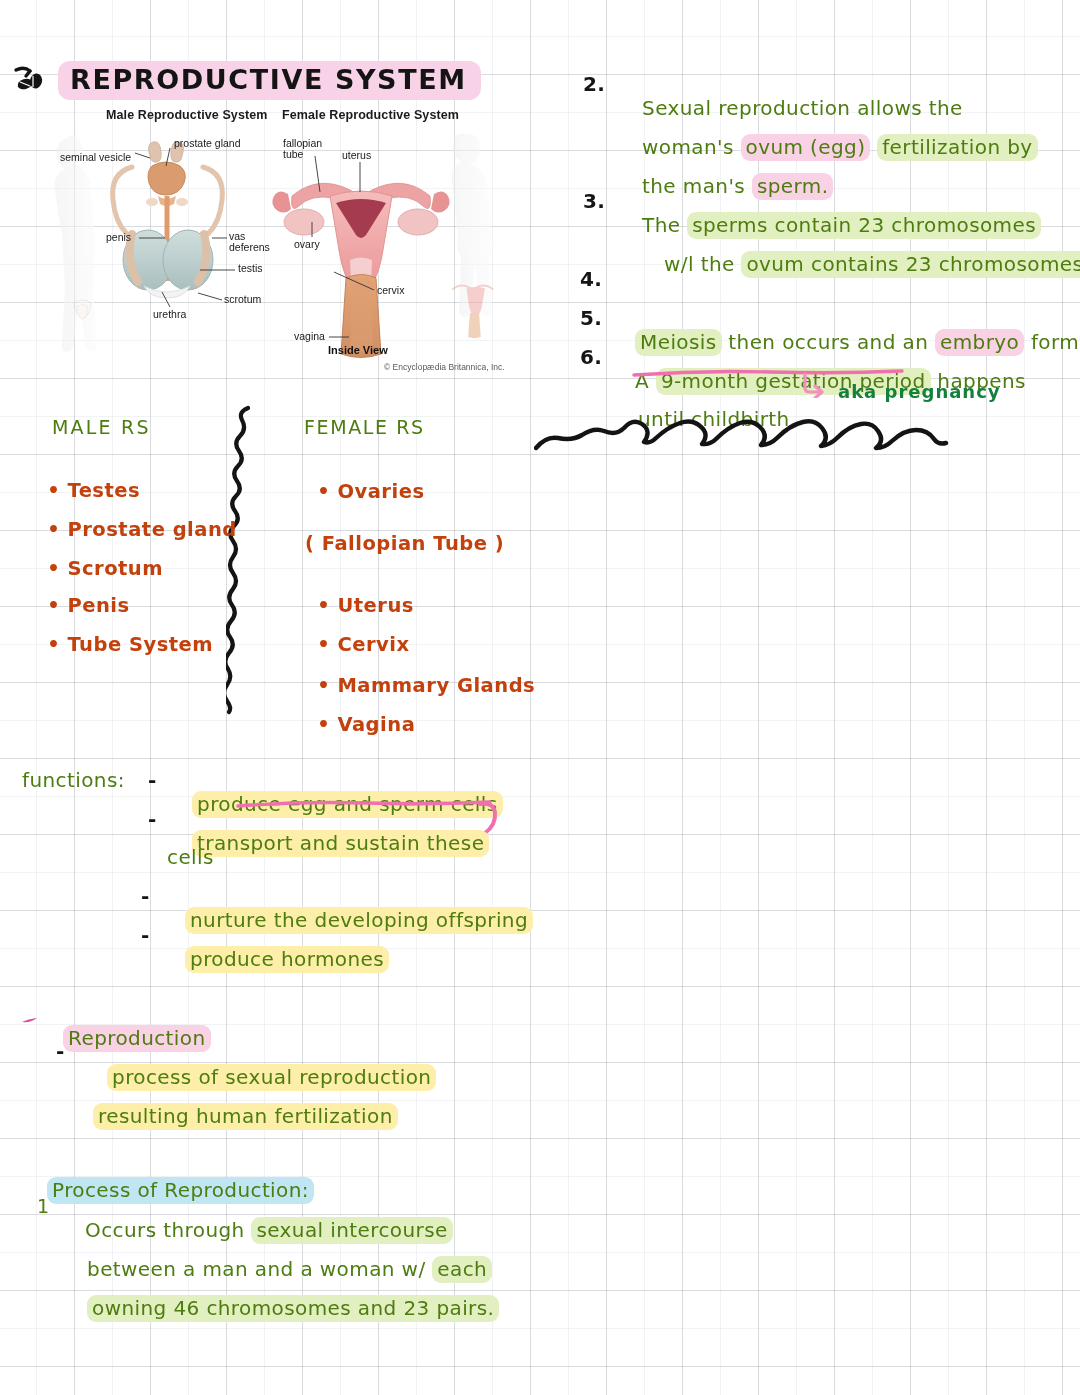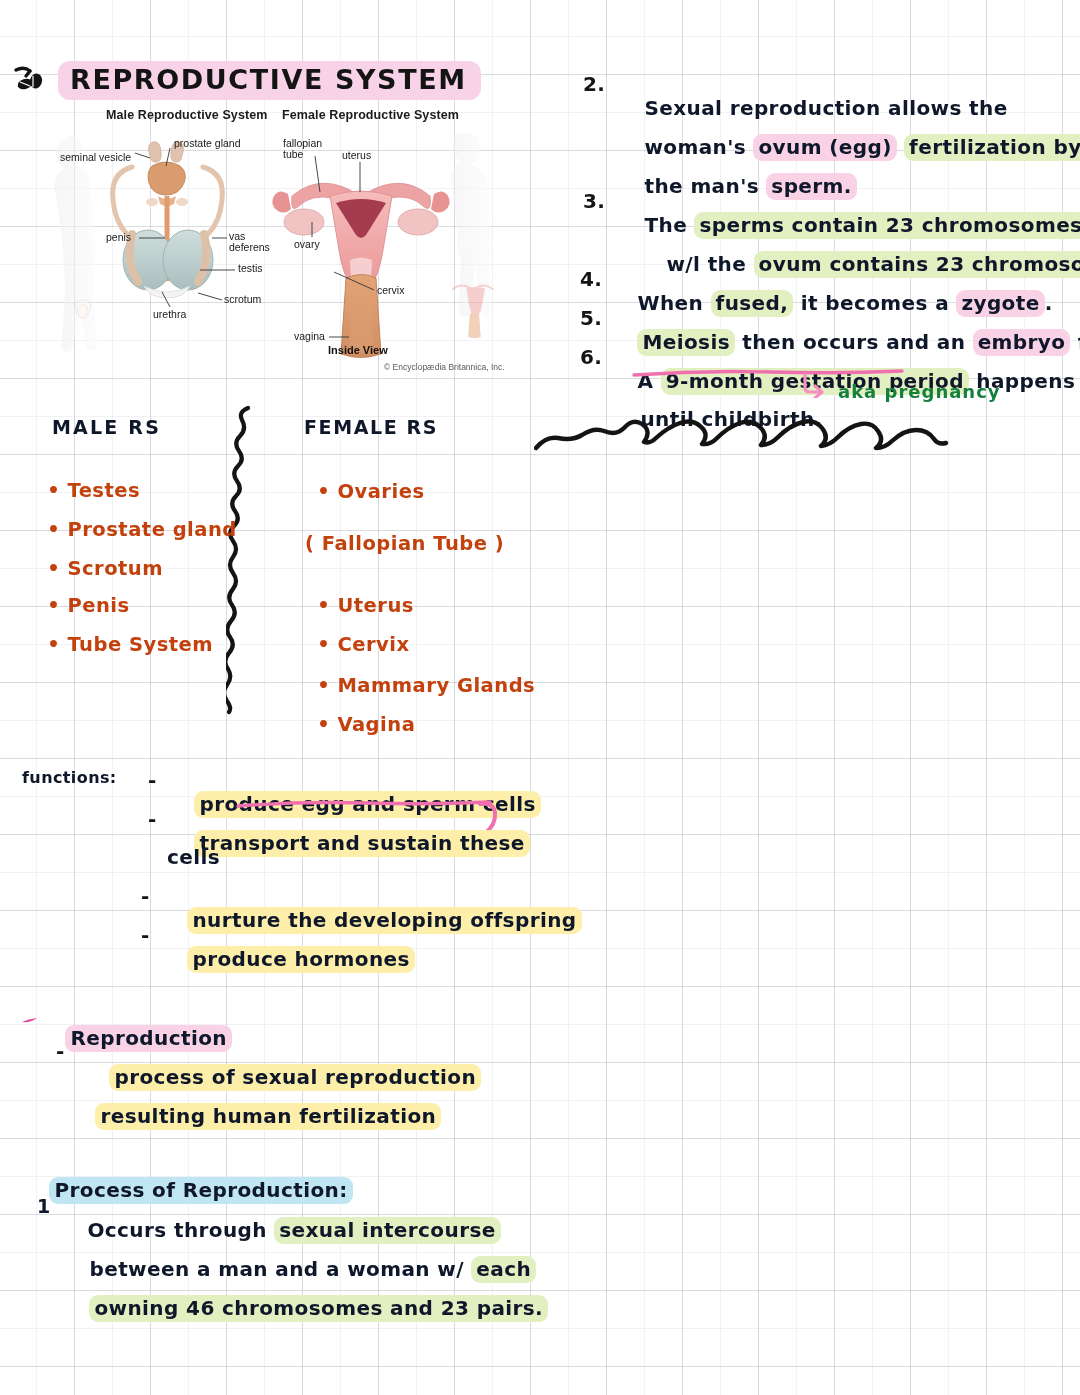--- a/index.html
+++ b/index.html
@@ -20,22 +20,22 @@
       linear-gradient(to bottom, rgba(150,155,165,.13) 1px, transparent 1px);
     background-size:76px 76px,76px 76px,38px 38px,38px 38px;
     background-position:-2px -2px,-2px -2px,-2px -2px,-2px -2px;
     pointer-events:none;
   }
   #page{position:absolute;inset:0;}
 
   
   .hw{
     font-family:"DejaVu Sans", sans-serif;
-    font-weight:bold;
-    color:#0f172a;
+    font-weight:normal;
+    color:#4d7c0f;
     letter-spacing:.4px;
     white-space:pre;
   }
   .hl{border-radius:9px;padding:1px 5px 2px 5px;}
   .hl-pink{background:#f9d2e6;}
   .hl-yellow{background:#fdeeaa;}
   .hl-green{background:#e2efc0;}
   .hl-blue{background:#bfe6f2;}
 
   
@@ -69,21 +69,21 @@
   
   #male-head{position:absolute;left:52px;top:416px;font-size:19px;letter-spacing:2.2px;}
   #female-head{position:absolute;left:304px;top:416px;font-size:19px;letter-spacing:1.6px;}
   .blue-li{
     position:absolute;color:#c2410c;font-size:19.5px;font-weight:bold;
     font-family:"DejaVu Sans", sans-serif;letter-spacing:.5px;white-space:pre;
   }
   #squiggle-divider{position:absolute;left:226px;top:404px;width:46px;height:318px;}
 
   
-  #functions-label{position:absolute;left:22px;top:768px;font-size:16px;}
+  #functions-label{position:absolute;left:22px;top:768px;font-size:20px;}
   .fn-dash{position:absolute;font-size:20px;color:#151515;font-weight:bold;}
   .fn-text{position:absolute;font-size:20px;}
   #pink-underline-1{
     position:absolute;left:236px;top:800px;width:256px;height:9px;
   }
   #pink-hook{position:absolute;left:474px;top:800px;width:28px;height:38px;}
 
   
   #repro-bullet{position:absolute;left:21px;top:1013px;width:18px;height:14px;}
   #repro-title{position:absolute;left:36px;top:1002px;font-size:20px;}
@@ -346,23 +346,20 @@
 
   <div class="rc-num hw" style="left:583px;top:189px;">3.</div>
   <div class="rc-line hw" style="left:615px;top:189px;">
     <span>The </span><span class="hl hl-green">sperms contain 23 chromosomes</span>
   </div>
   <div class="rc-line hw" style="left:637px;top:228px;">
     <span>w/l the </span><span class="hl hl-green">ovum contains 23 chromosomes.</span>
   </div>
 
   <div class="rc-num hw" style="left:580px;top:267px;">4.</div>
-  <div class="rc-line hw" style="left:608px;top:267px;">
-    <span>When </span><span class="hl hl-green">fused,</span><span> it becomes a </span><span class="hl hl-pink">zygote</span><span>.</span>
-  </div>
 
   <div class="rc-num hw" style="left:580px;top:306px;">5.</div>
   <div class="rc-line hw" style="left:608px;top:306px;">
     <span class="hl hl-green">Meiosis</span><span> then occurs and an </span><span class="hl hl-pink">embryo</span><span> forms.</span>
   </div>
 
   <div class="rc-num hw" style="left:580px;top:345px;">6.</div>
   <div class="rc-line hw" style="left:608px;top:345px;">
     <span>A </span><span class="hl hl-green">9-month gestation period</span><span> happens</span>
   </div>

